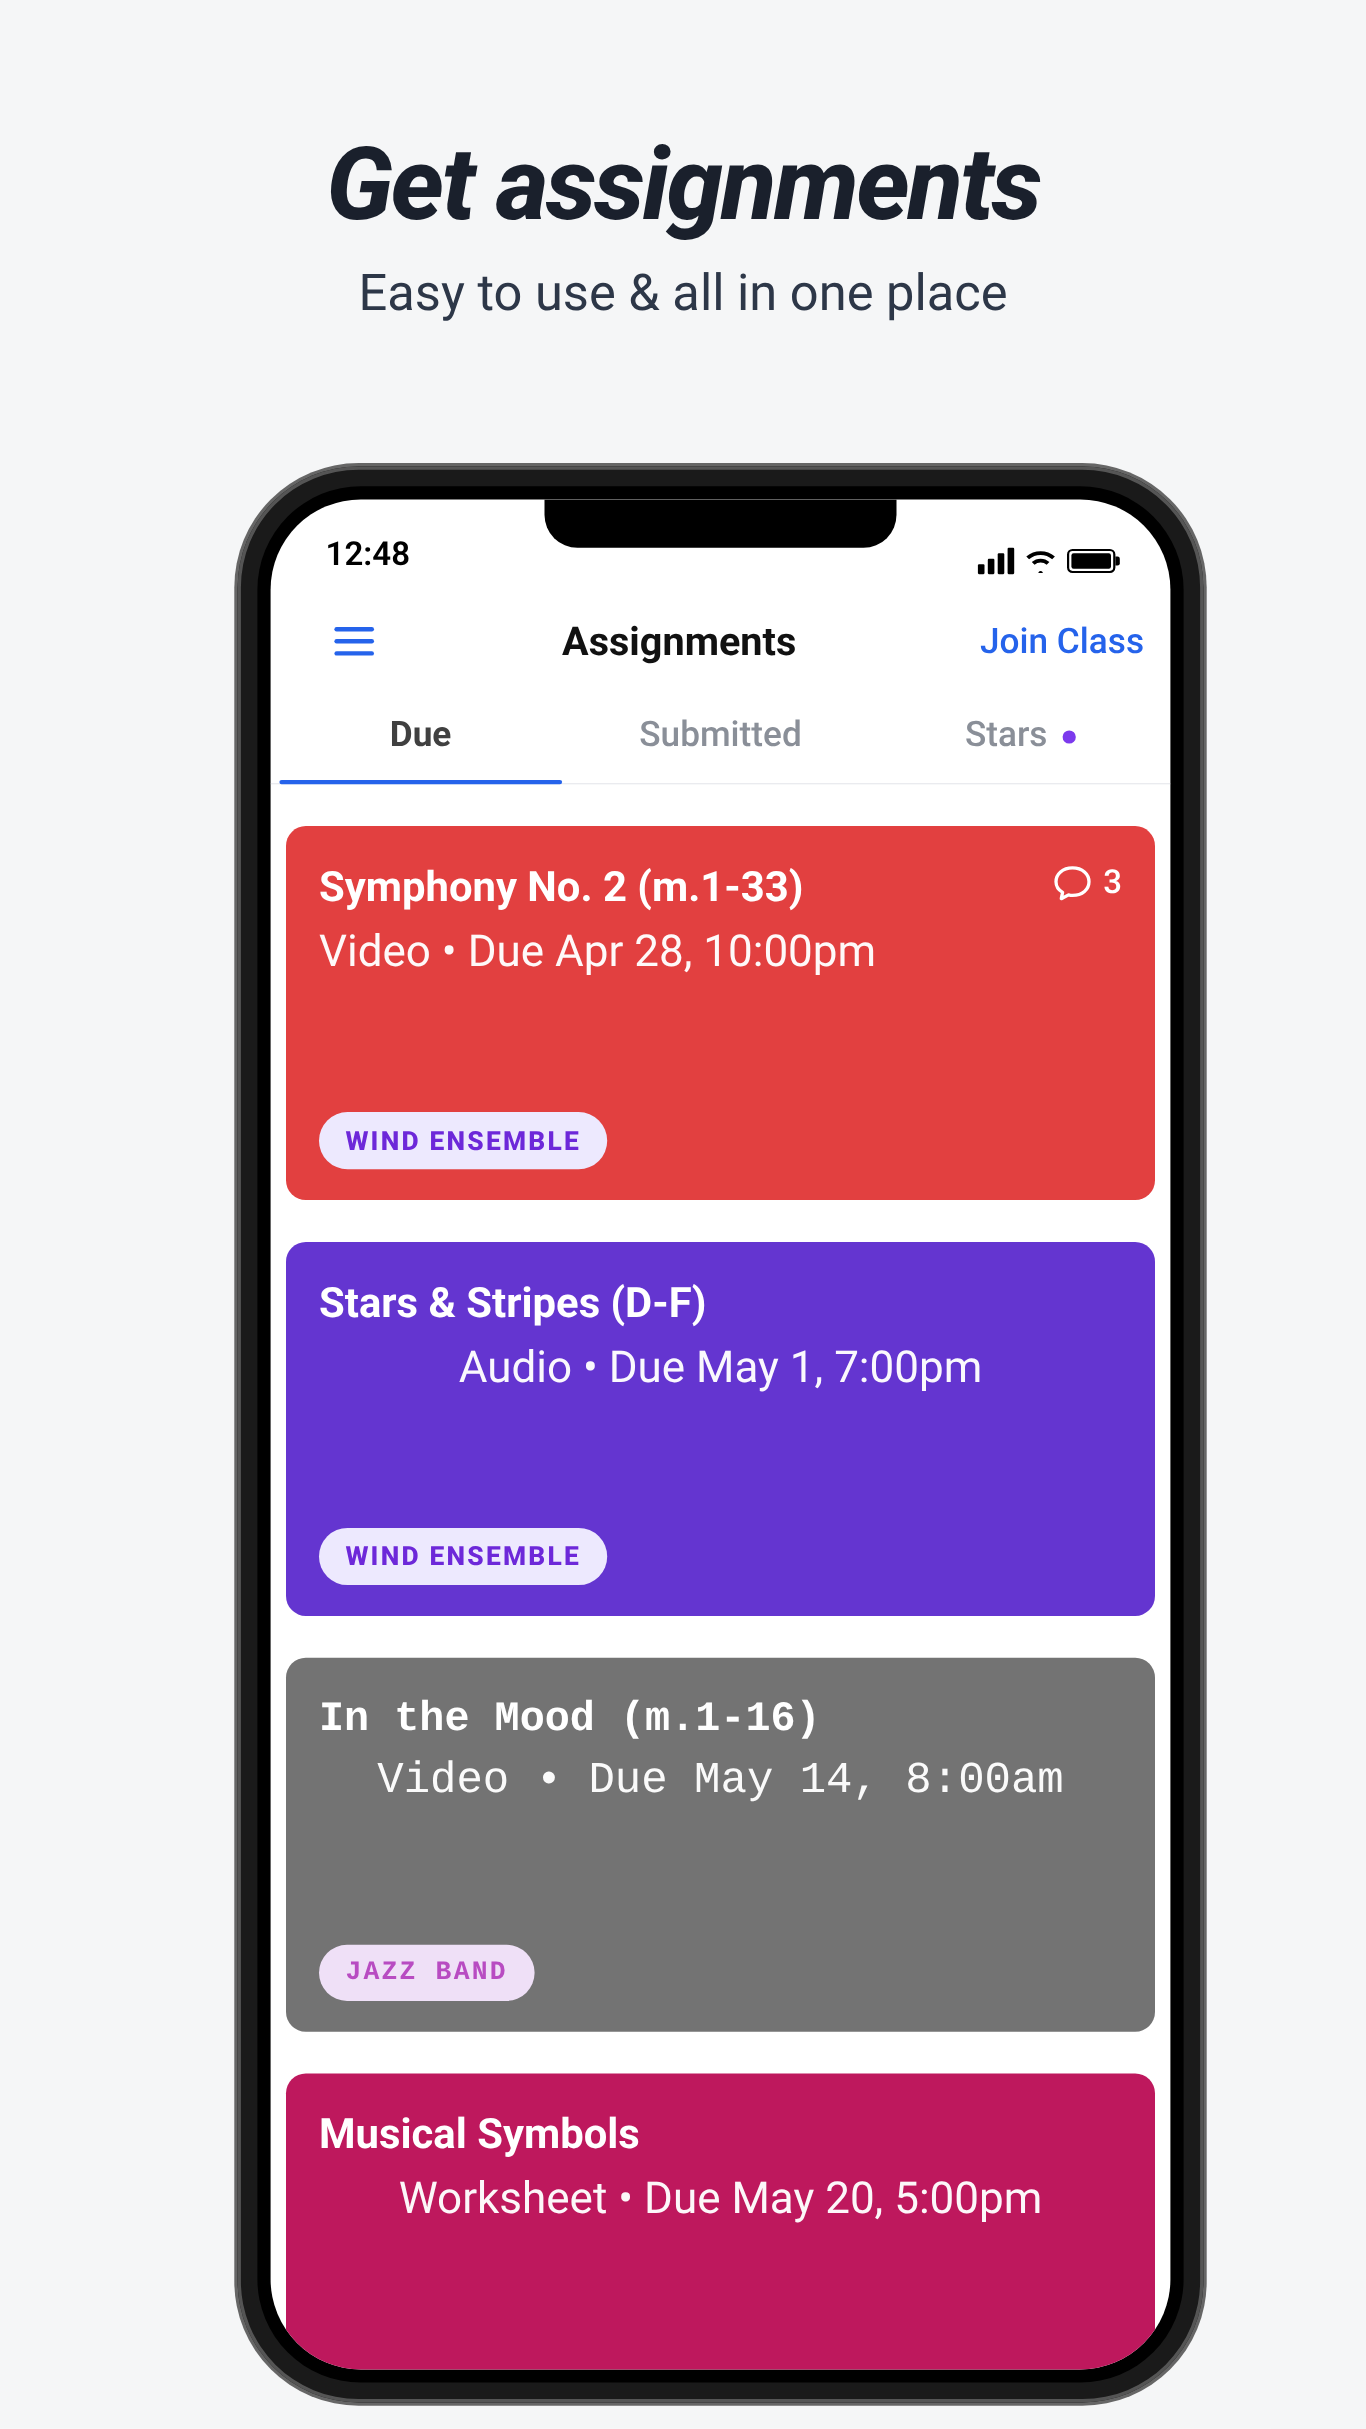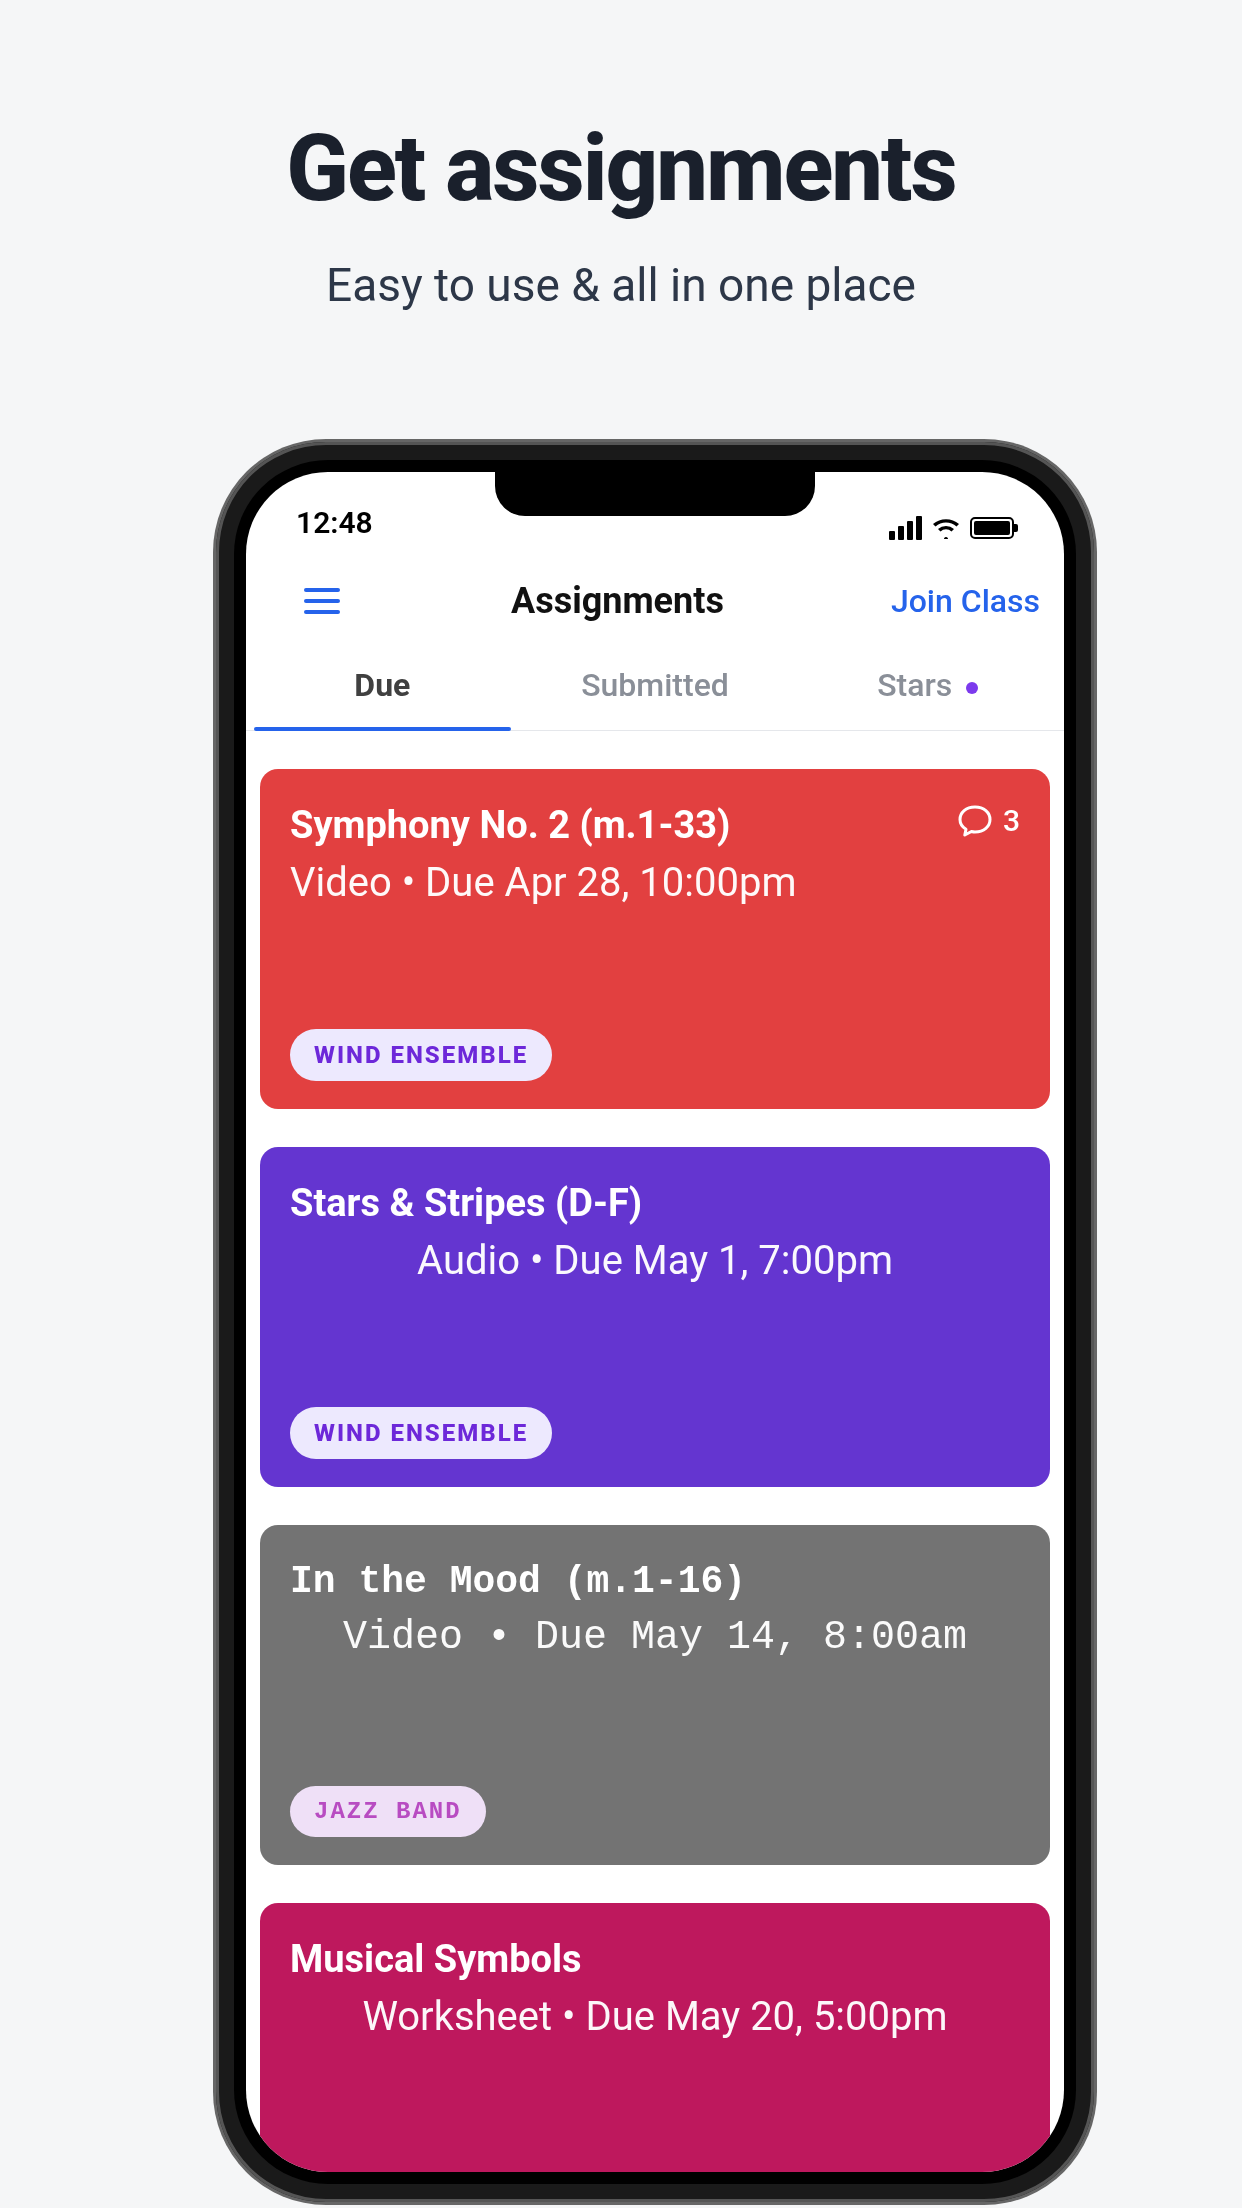--- a/index.html
+++ b/index.html
@@ -12,26 +12,27 @@
     }
     .promo-header {
       text-align: center;
       padding-top: 115px;
     }
     .promo-title {
       font-size: 92px;
       font-weight: 800;
       color: #1A202C;
       letter-spacing: -2px;
+      font-style: italic;
     }
     .promo-subtitle {
       font-size: 46px;
       font-weight: 400;
       color: #2D3748;
-      margin-top: 36px;
+      margin-top: 18px;
     }
     
     .phone-wrap {
       position: relative;
       width: 810px;
       margin: 130px auto 0;
     }
     .phone-frame {
       position: relative;
       width: 878px;

